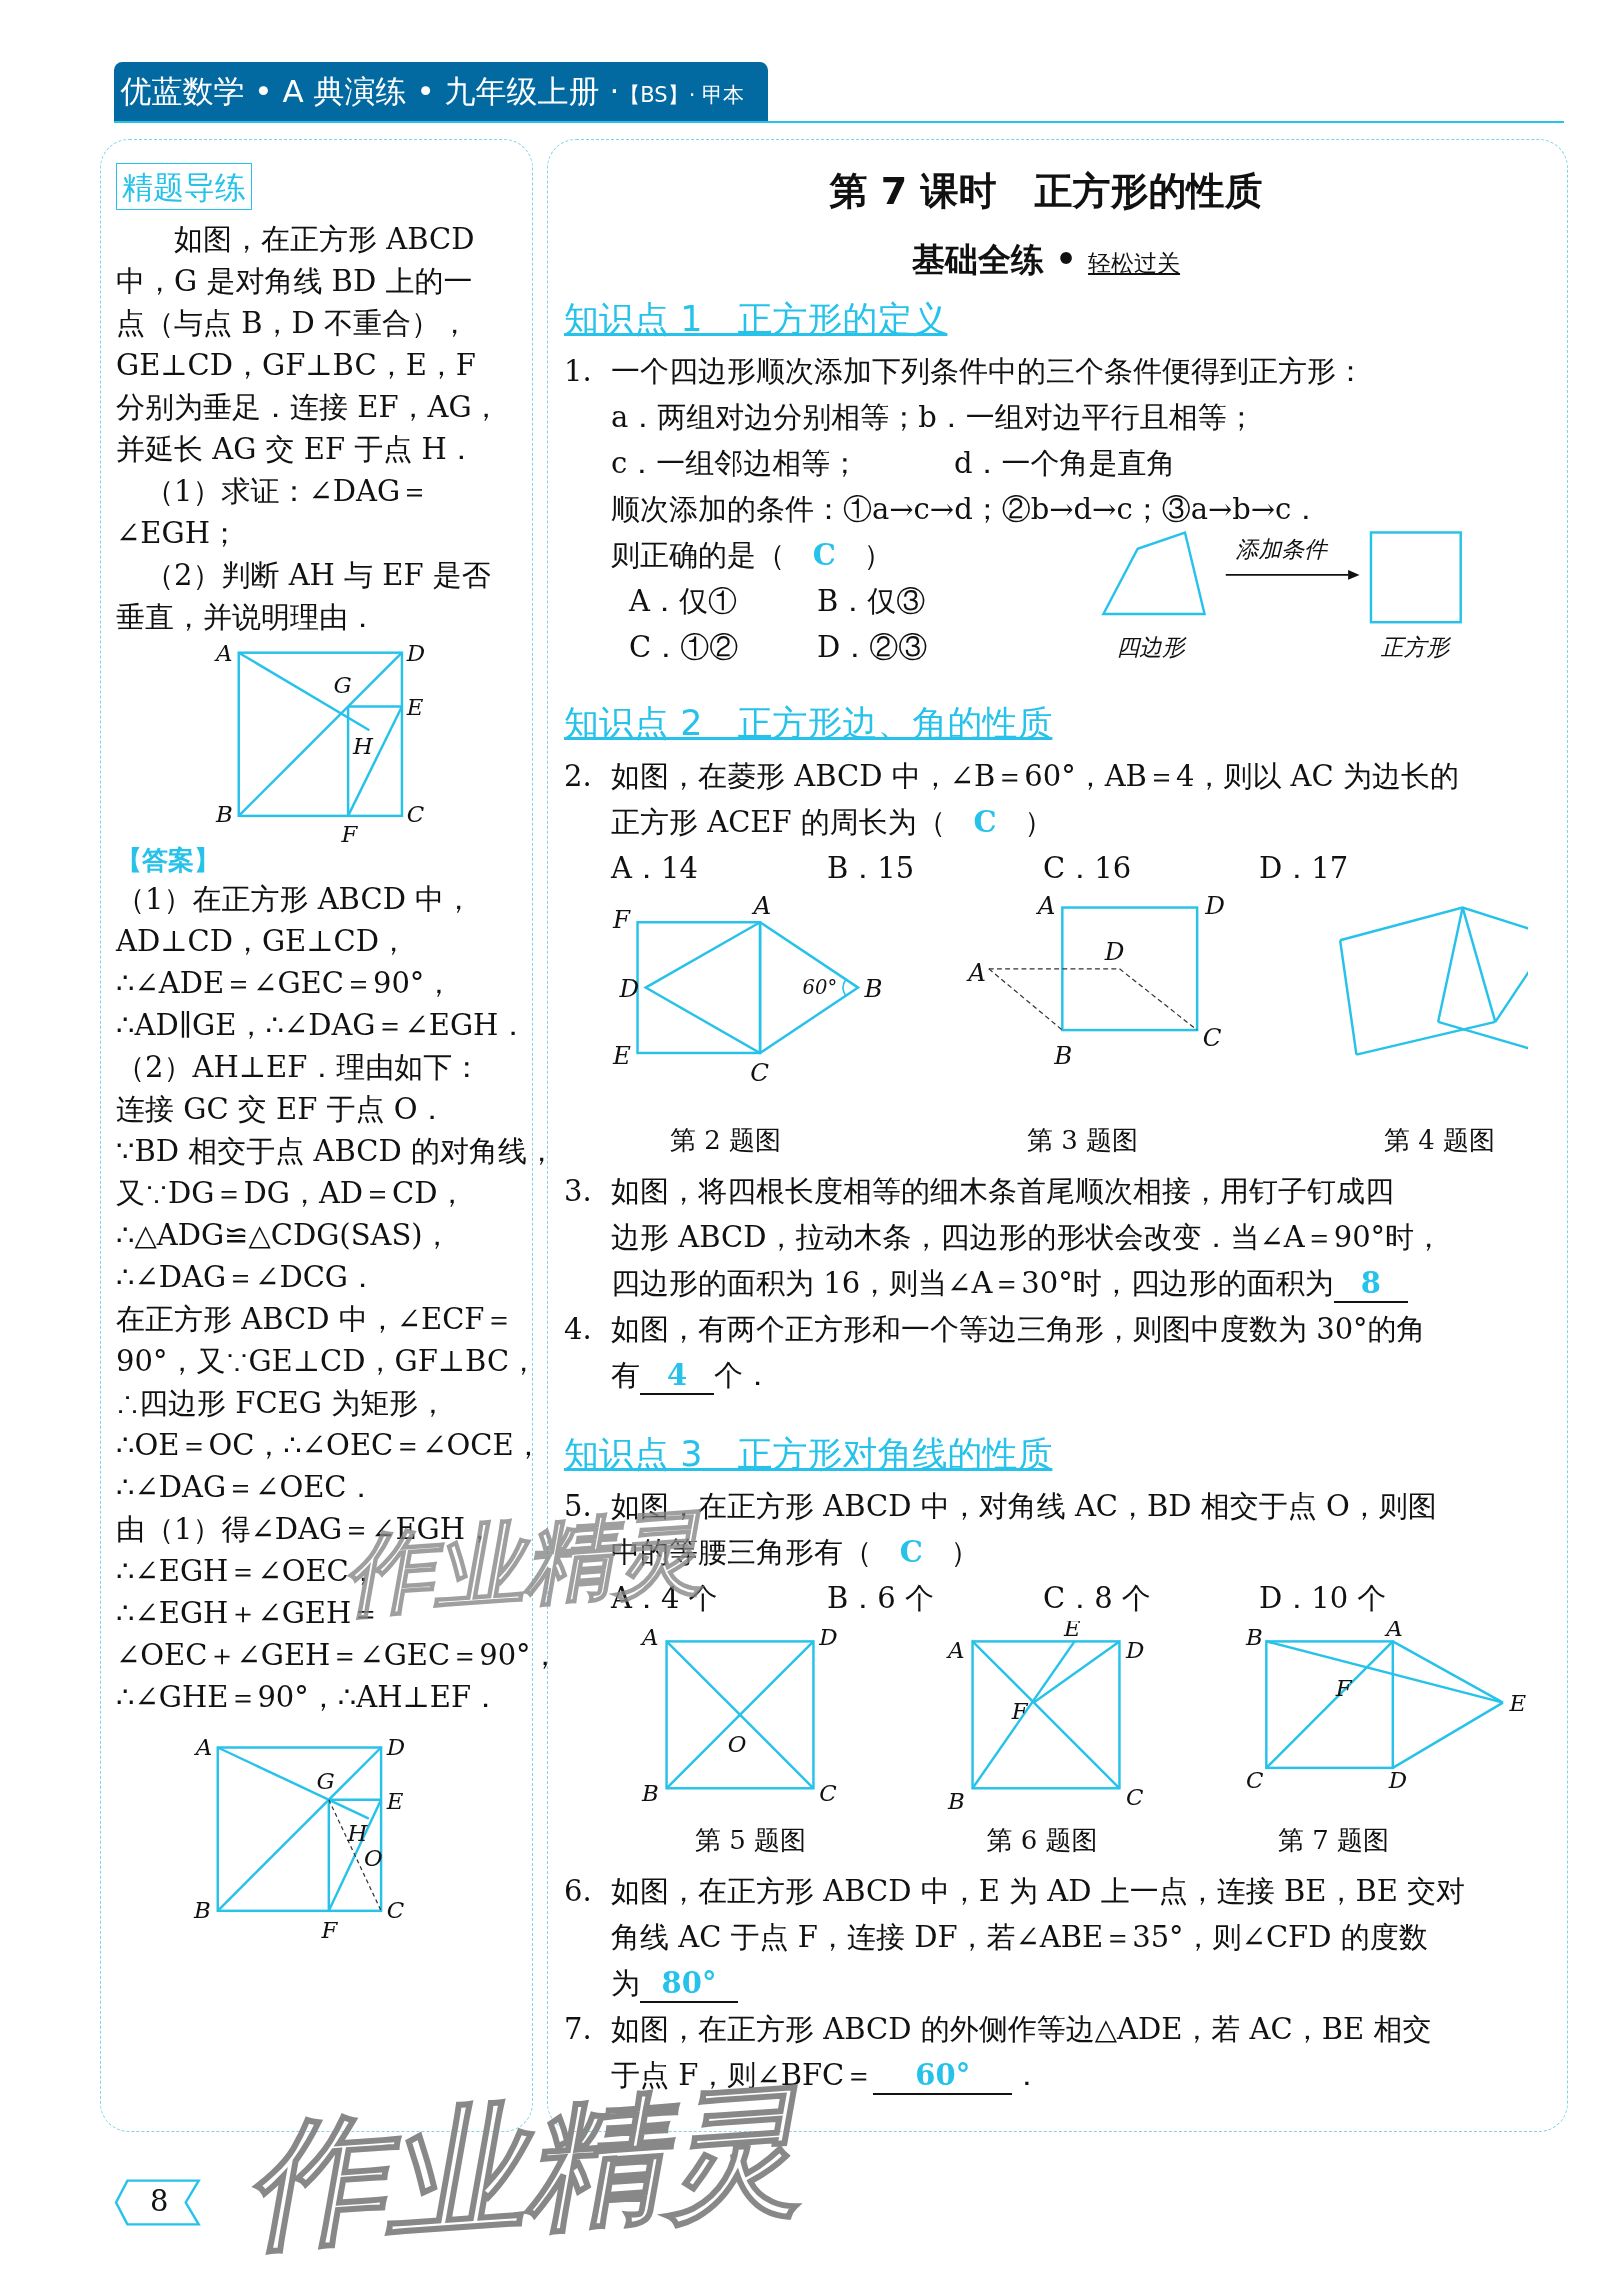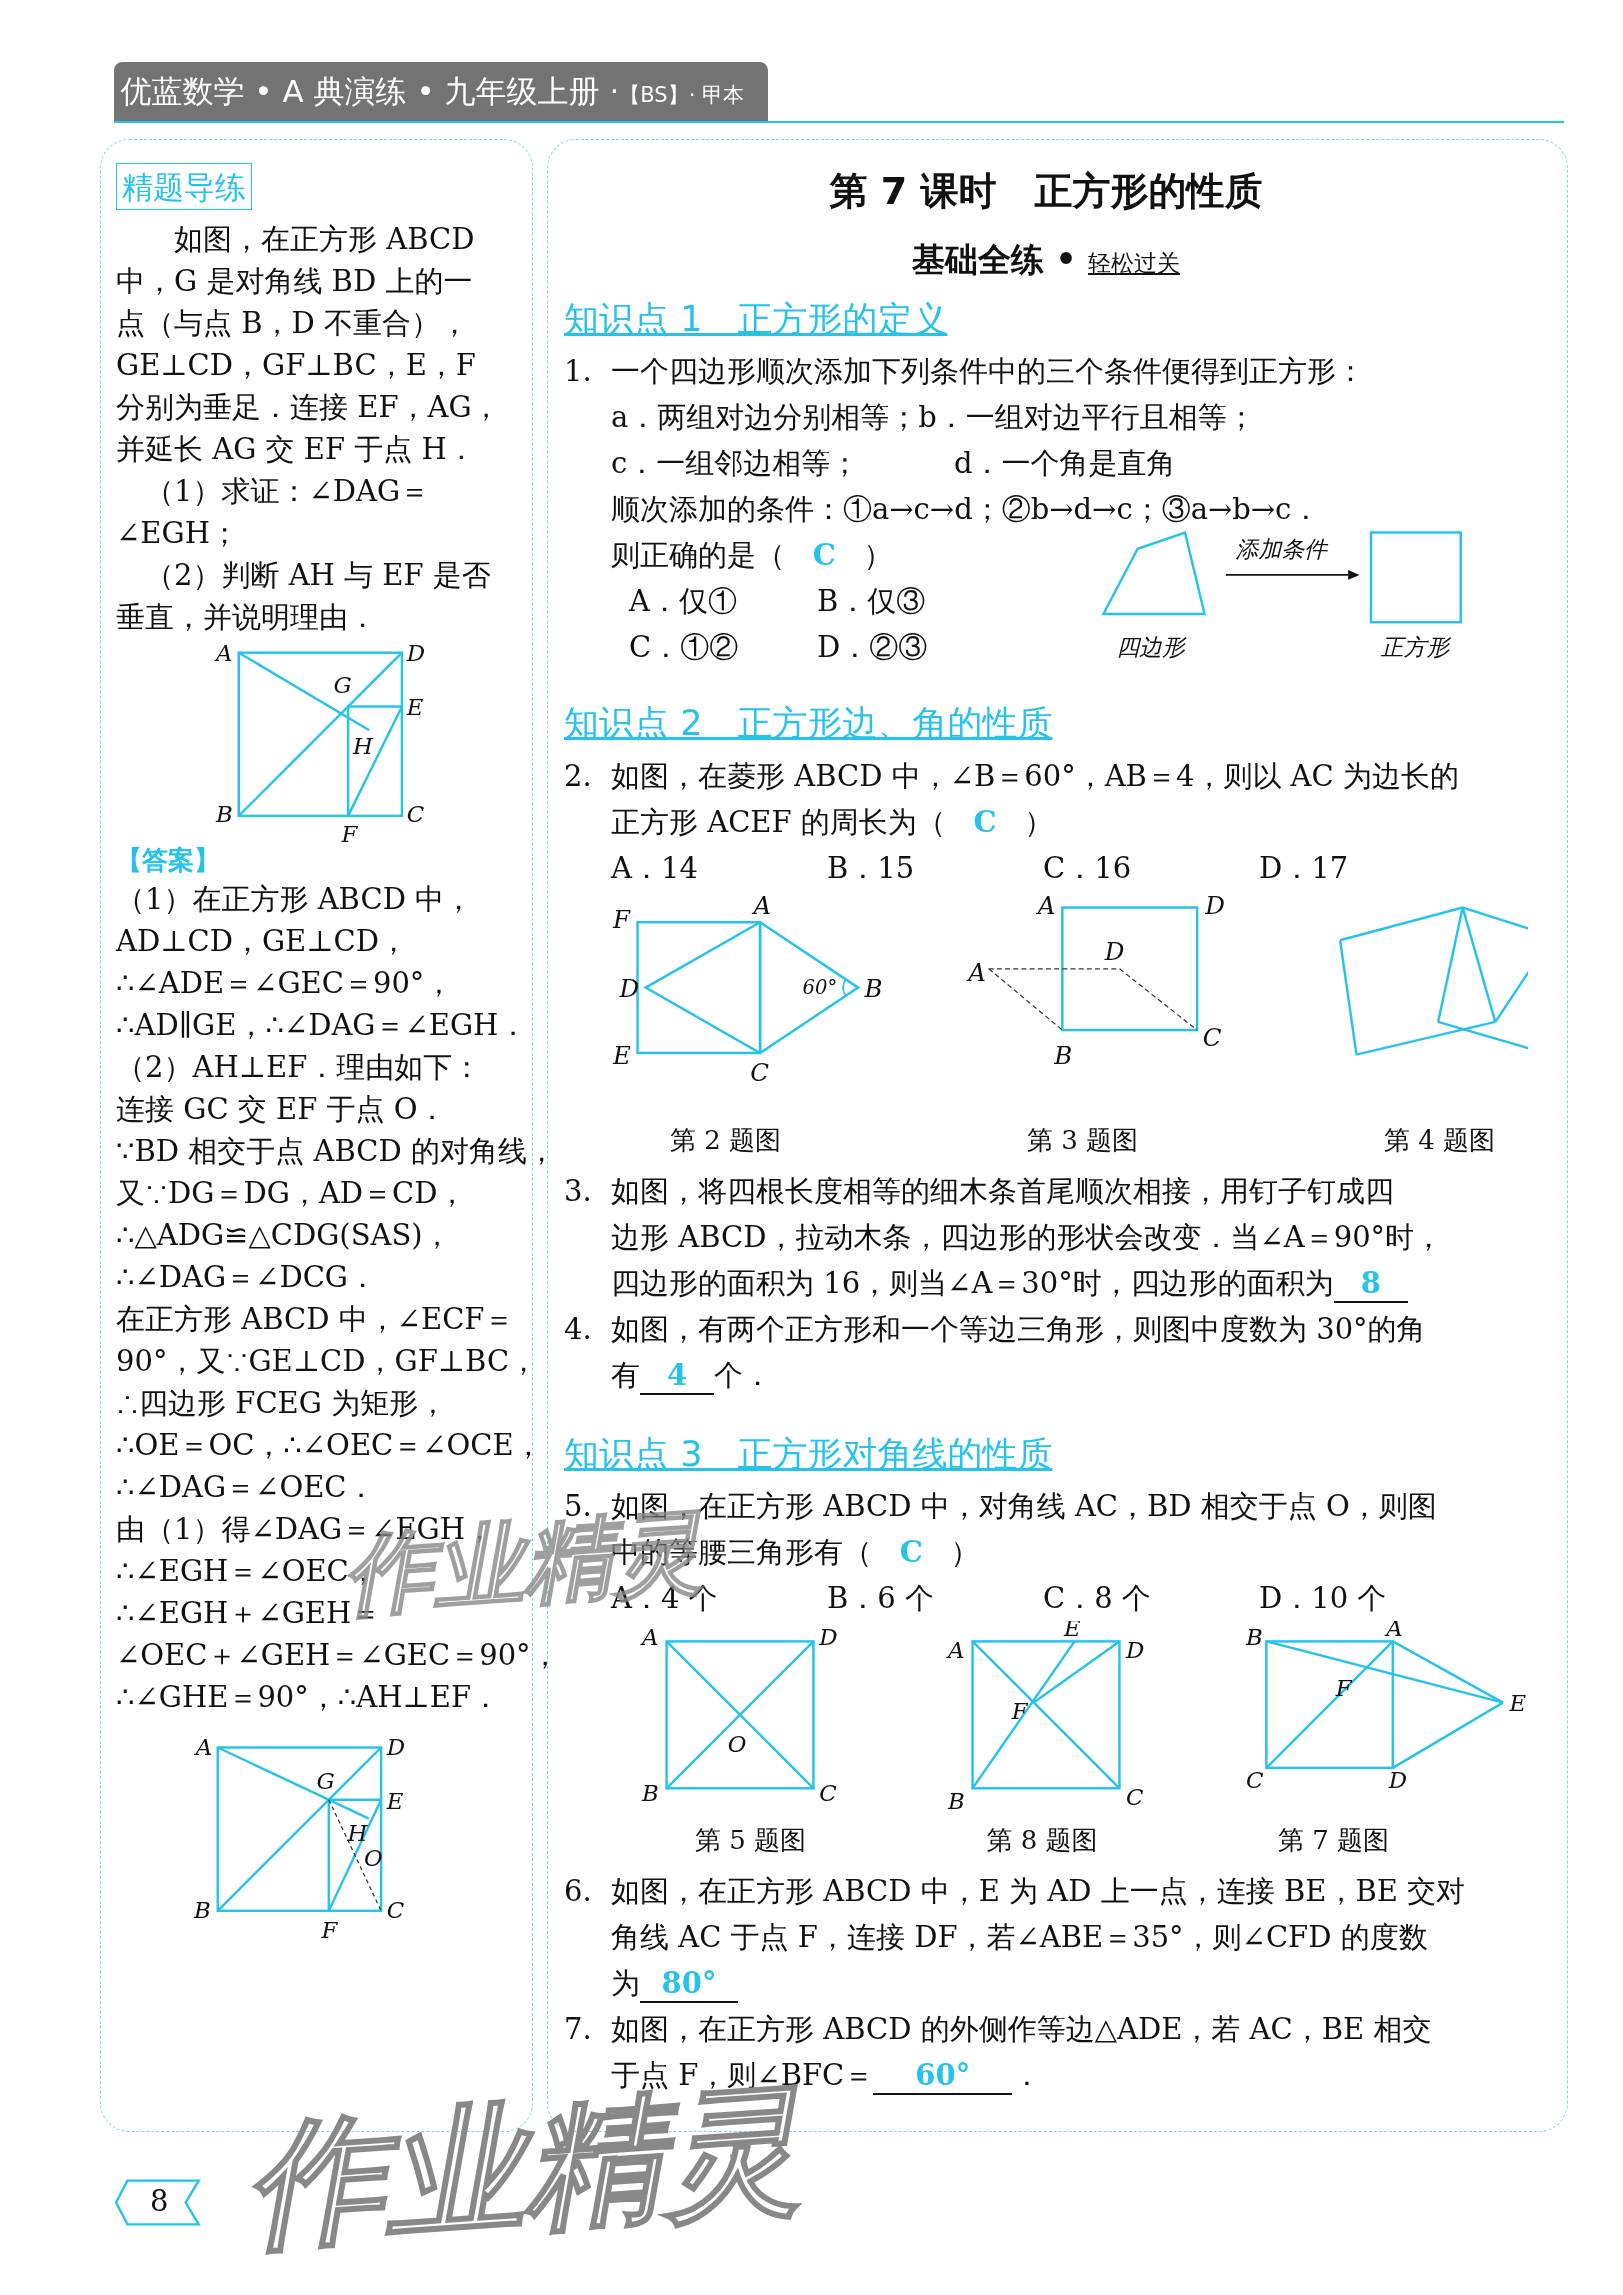--- a/index.html
+++ b/index.html
@@ -1,19 +1,19 @@
 <!DOCTYPE html>
 <html style="font-size:13px"><head>
 <meta charset="utf-8">
 <style>
   html, body { margin:0; padding:0; background:#fff; }
   body { width:1623px; height:2295px; position:relative; overflow:hidden;
          font-family:"DejaVu Serif","Liberation Serif",serif; color:#111; }
   .header-bar { position:absolute; left:114px; top:62px; width:654px; height:59px;
-    background:#737373; border-radius:8.2px 8.2px 0 0; color:#fff;
+    background:#0369a1; border-radius:8.2px 8.2px 0 0; color:#fff;
     font-family:"DejaVu Sans","Liberation Sans",sans-serif; font-size:31px;
     line-height:59px; padding-left:6.5px; box-sizing:border-box; white-space:nowrap; }
   .header-bar .small { font-size:21px; }
   .header-line { position:absolute; left:114px; top:121px; width:1450px; height:1.6px; background:#27c2ea; }
   .panel { position:absolute; border:1.6px dashed #7fd3e6; border-radius:29px; box-sizing:border-box; }
   .left-panel { left:100px; top:139px; width:433px; height:1993px; }
   .right-panel { left:547px; top:139px; width:1021px; height:1993px; }
   .left-content { position:absolute; left:116px; top:163px; width:408px; font-size:29px; line-height:42px; }
   .badge { display:inline-block; border:1.6px solid #27c2ea; color:#27c2ea; font-weight:normal;
     font-family:"DejaVu Sans","Liberation Sans",sans-serif; font-size:31px; padding:1.6px 4.9px; line-height:42px; }
@@ -257,21 +257,21 @@
     <text x="688" y="225" font-size="28">C</text>
     <text x="835" y="30" font-size="28">B</text>
     <text x="1007" y="18" font-size="28">A</text>
     <text x="945" y="92" font-size="28">F</text>
     <text x="1158" y="110" font-size="28">E</text>
     <text x="835" y="205" font-size="28">C</text>
     <text x="1010" y="205" font-size="28">D</text>
   </svg>
   <div class="fig-row" style="justify-content:space-between;padding:0 139px 0 131px;margin-top:-8.2px">
     <span class="cap">第 5 题图</span>
-    <span class="cap">第 8 题图</span>
+    <span class="cap">第 6 题图</span>
     <span class="cap">第 7 题图</span>
   </div>
 
   <p class="q"><span class="num">6.</span><span>如图，在正方形 ABCD 中，E 为 AD 上一点，连接 BE，BE 交对</span></p>
   <p class="q-indent">角线 AC 于点 F，连接 DF，若∠ABE＝35°，则∠CFD 的度数</p>
   <p class="q-indent"><span>为</span><span class="blank answer" style="min-width:98px">80°</span></p>
   <p class="q"><span class="num">7.</span><span>如图，在正方形 ABCD 的外侧作等边△ADE，若 AC，BE 相交</span></p>
   <p class="q-indent"><span>于点 F，则∠BFC＝</span><span class="blank answer" style="min-width:139px">60°</span><span>．</span></p>
 </div>
 

